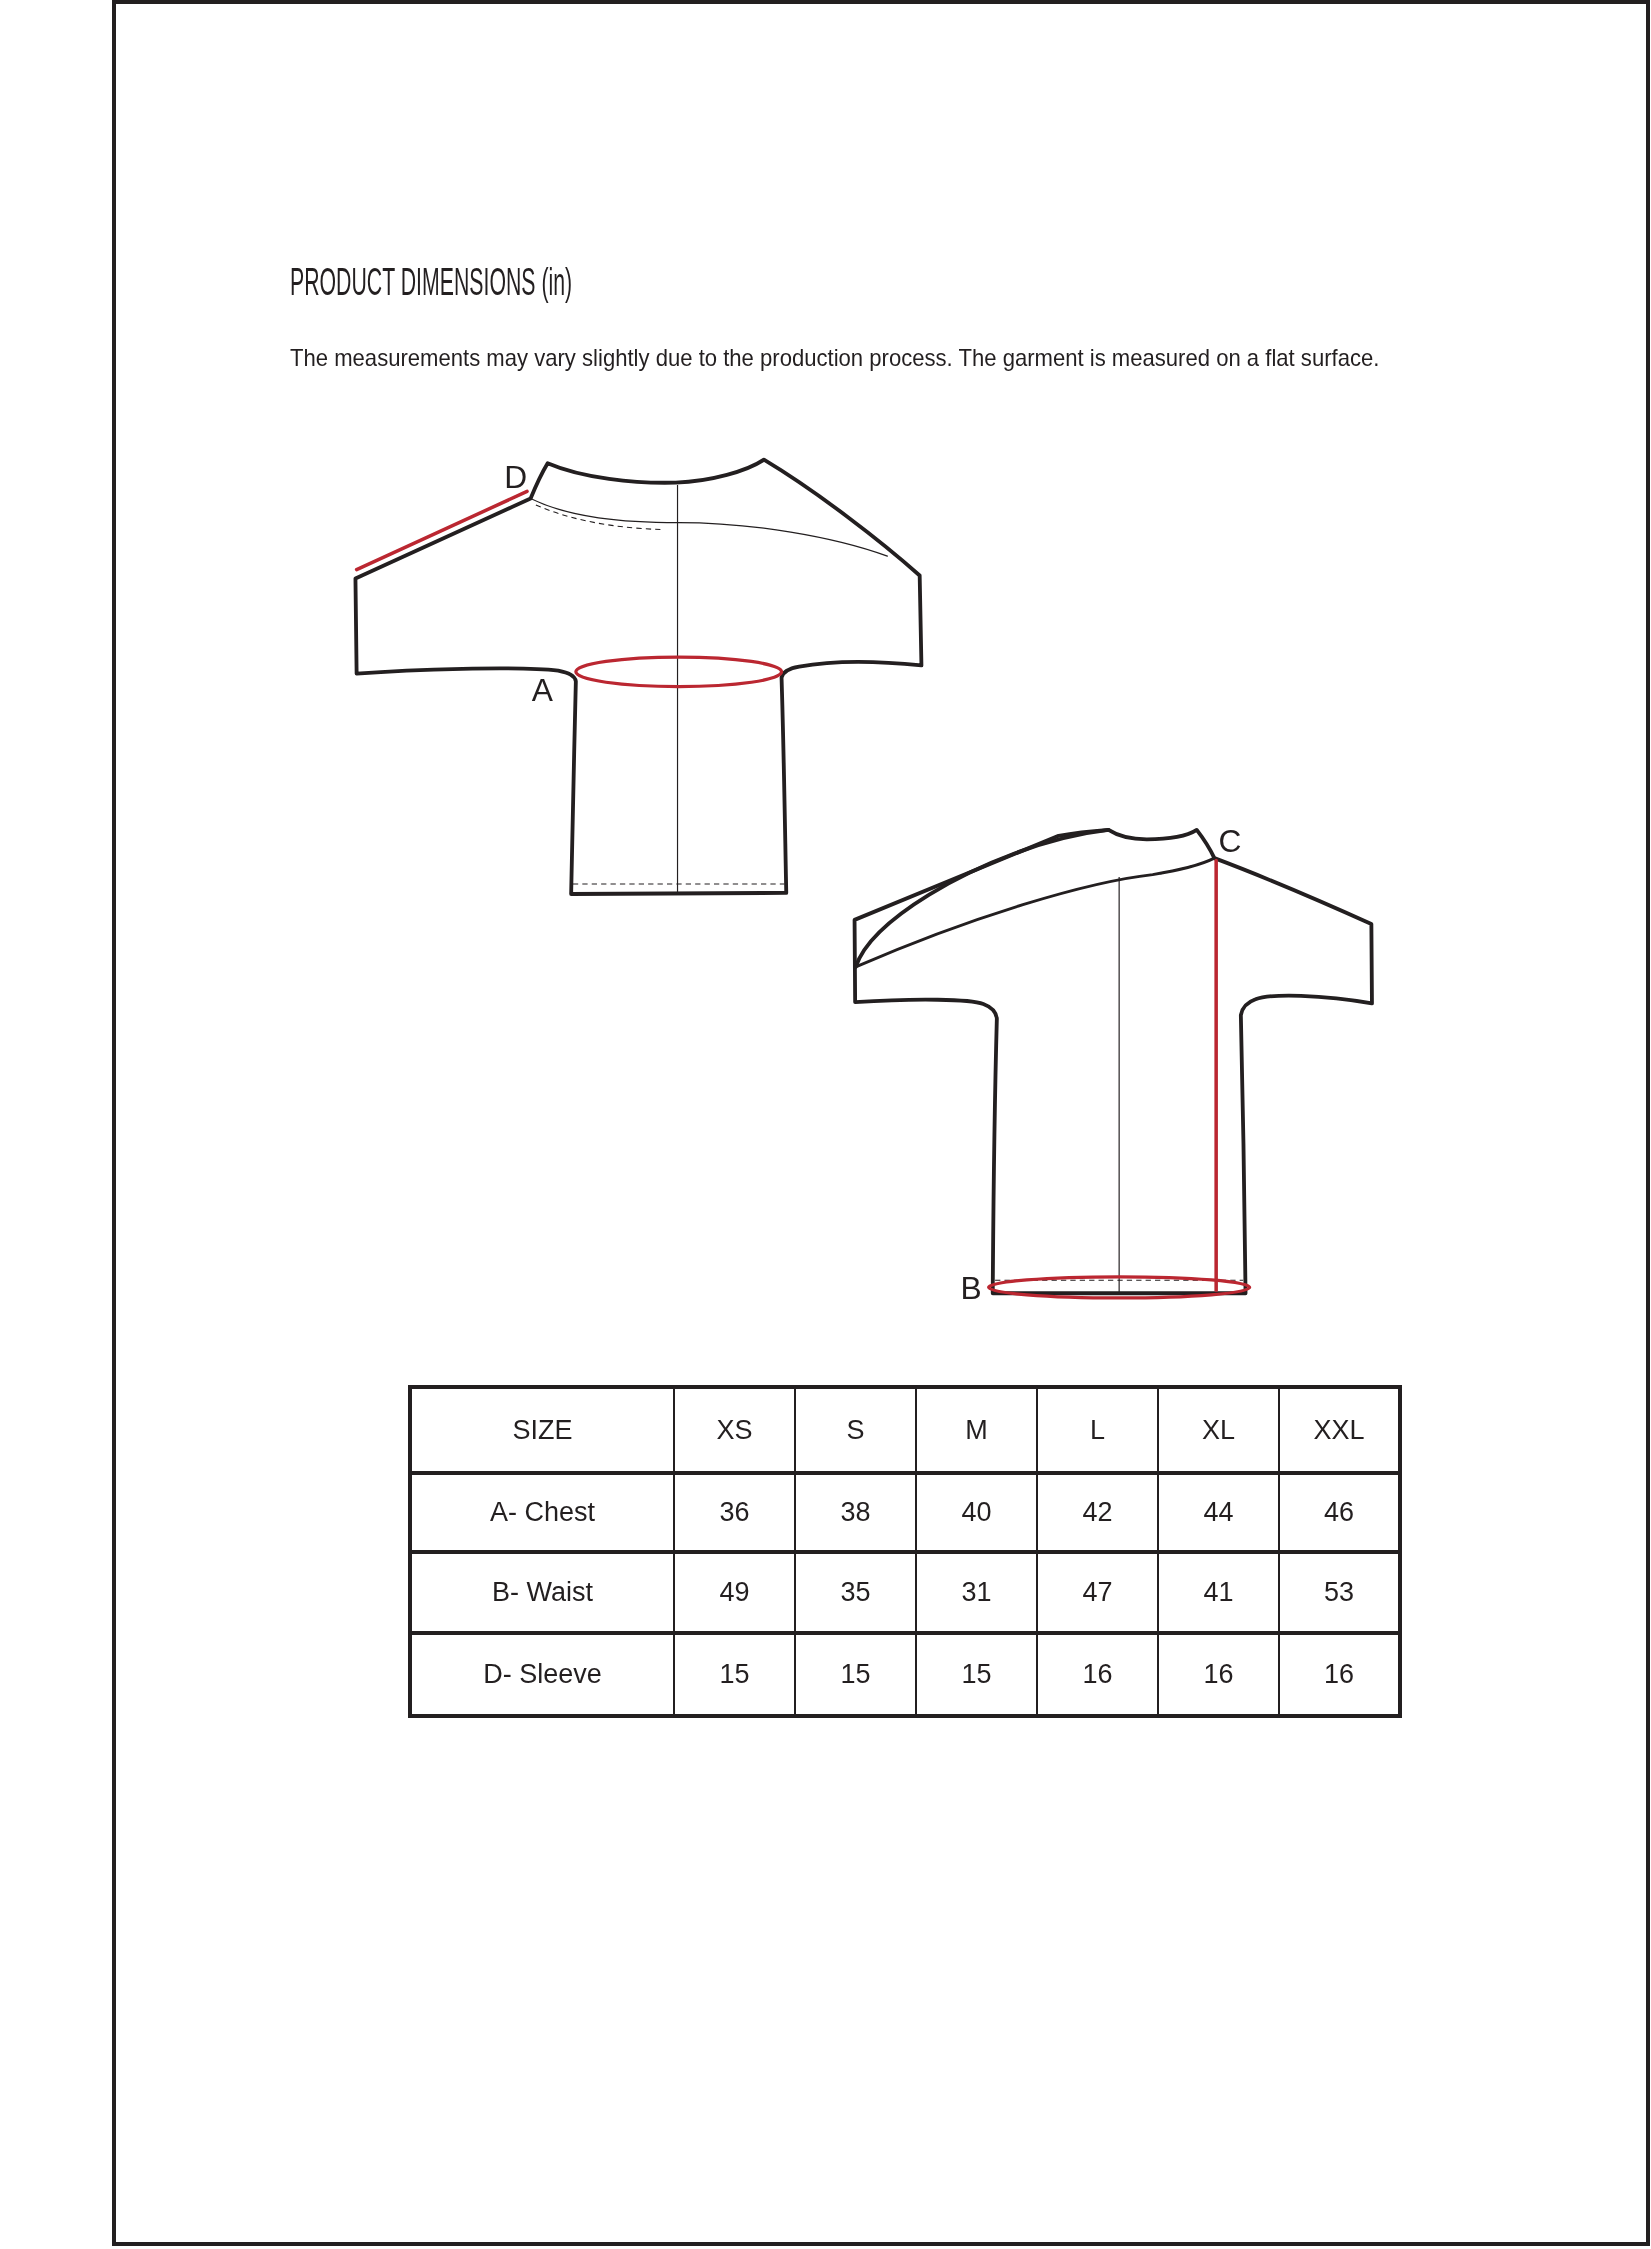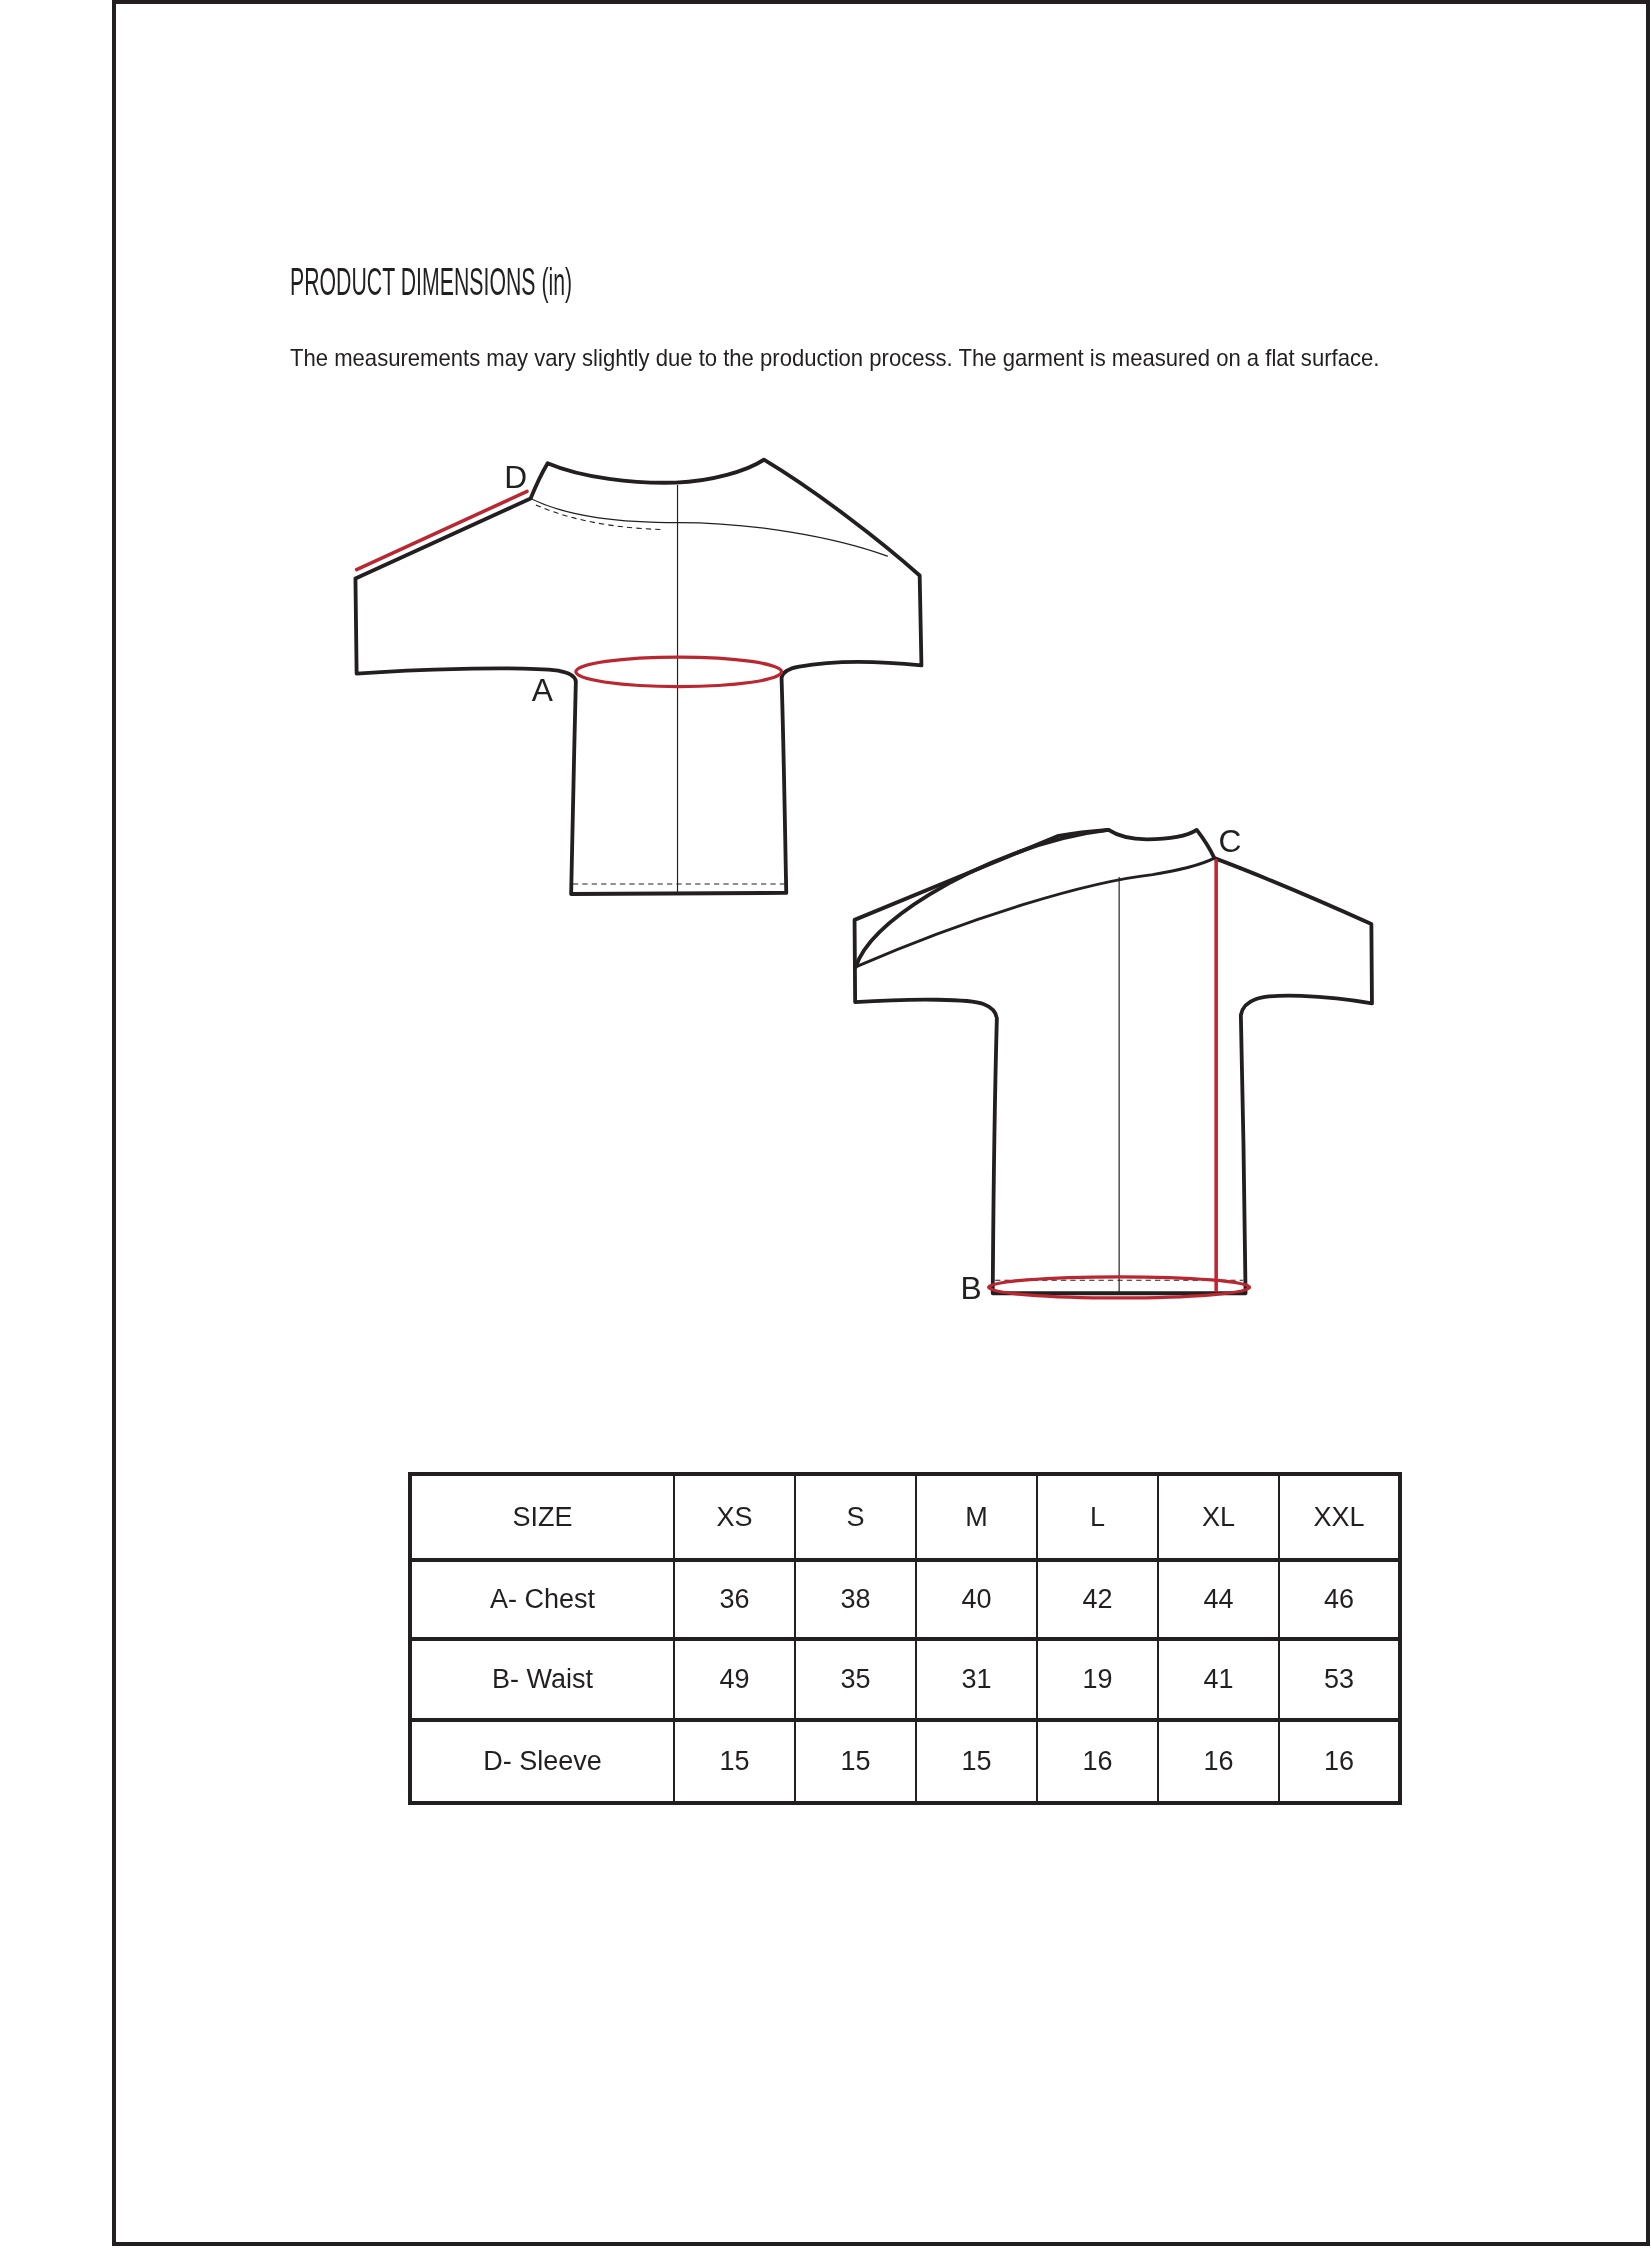--- a/index.html
+++ b/index.html
@@ -48,21 +48,21 @@
   .med  { fill: none; stroke: var(--ink); stroke-width: 5;   stroke-linecap: round; }
   .thin { fill: none; stroke: var(--ink); stroke-width: 2.2; stroke-linecap: round; }
   .hair { fill: none; stroke: var(--ink); stroke-width: 2; }
   .dash { fill: none; stroke: var(--ink); stroke-width: 1.8; stroke-dasharray: 9 7; }
   .red  { fill: none; stroke: var(--accent); stroke-width: 6; stroke-linecap: round; }
   .redthin { fill: none; stroke: var(--accent); stroke-width: 5.5; }
   .mlabel { font: 54px "Liberation Sans", sans-serif; fill: var(--ink); }
 
   table.size-table {
     position: absolute;
-    left: 408px; top: 1472px;
+    left: 408px; top: 1385px;
     width: 987px;
     border-collapse: collapse;
     table-layout: fixed;
     border: 4.7px solid var(--ink);
   }
   .size-table th, .size-table td {
     border: 2.9px solid var(--ink);
     border-top-width: 4.7px;
     border-bottom-width: 4.7px;
     font-size: 27px;
@@ -190,21 +190,21 @@
           <td>40</td>
           <td>42</td>
           <td>44</td>
           <td>46</td>
         </tr>
         <tr>
           <th>B- Waist</th>
           <td>49</td>
           <td>35</td>
           <td>31</td>
-          <td>19</td>
+          <td>47</td>
           <td>41</td>
           <td>53</td>
         </tr>
         <tr>
           <th>D- Sleeve</th>
           <td>15</td>
           <td>15</td>
           <td>15</td>
           <td>16</td>
           <td>16</td>

